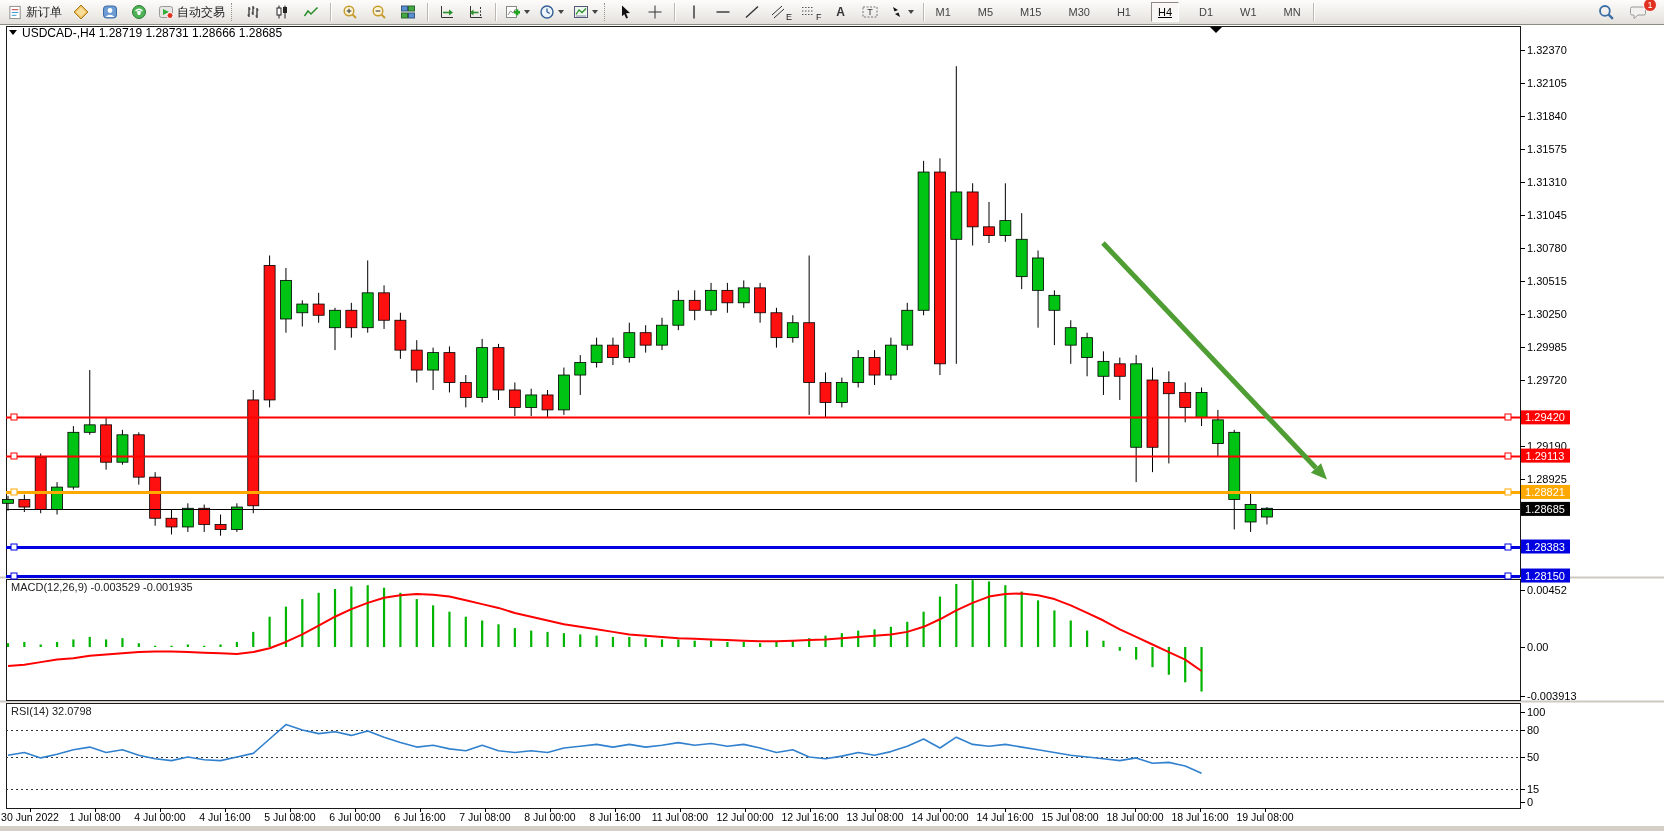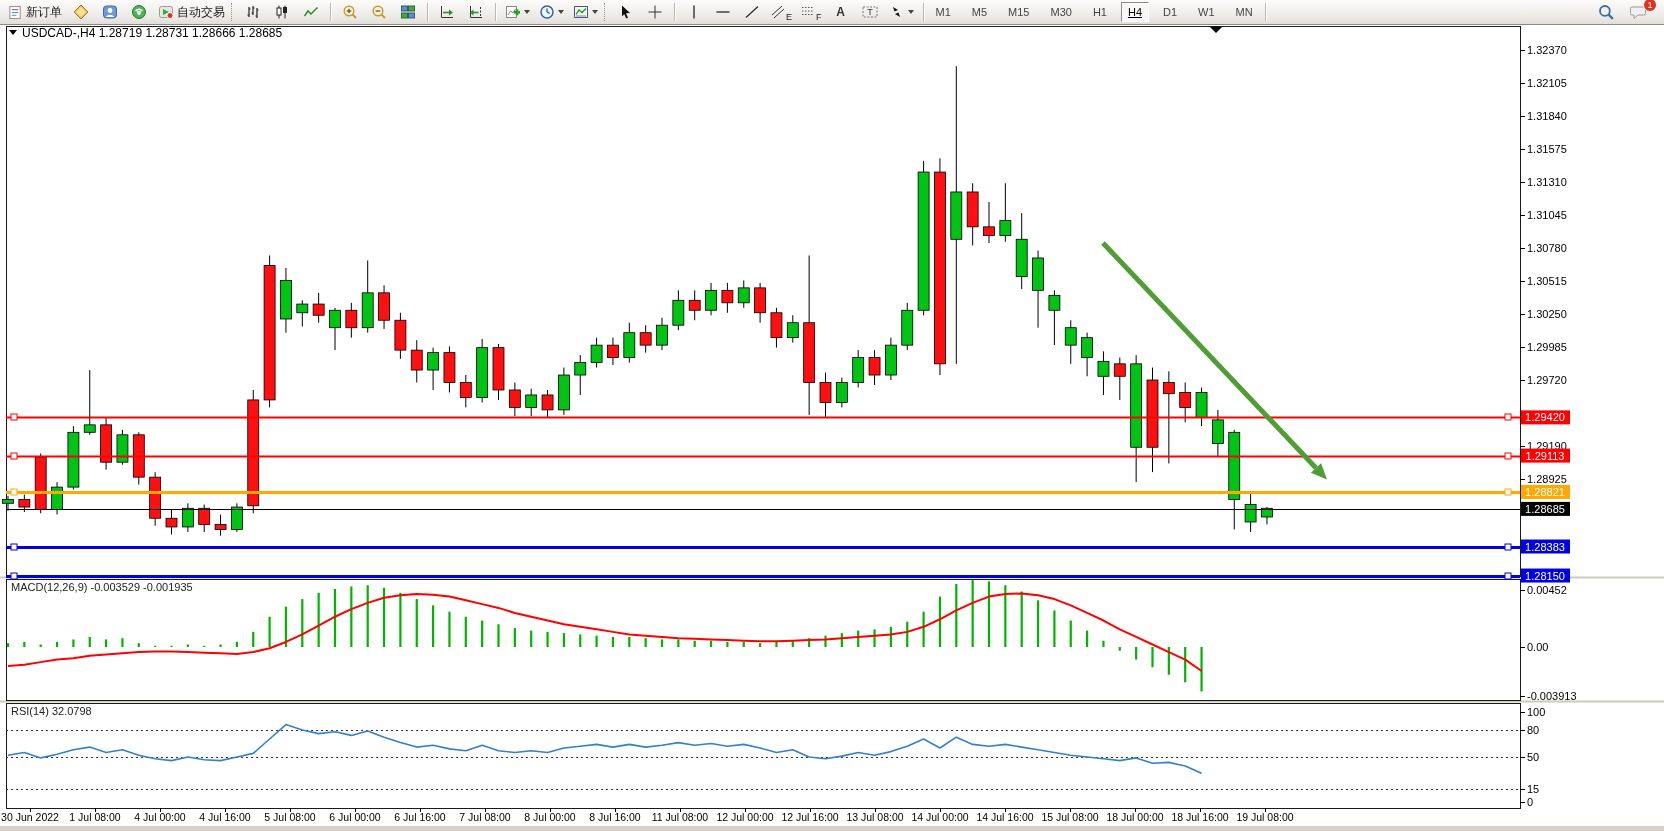--- a/index.html
+++ b/index.html
@@ -233,21 +233,21 @@
   </div>
   <div class="tb-btn">
     <svg width="16" height="16" viewBox="0 0 16 16">
       <polygon points="4,3 9,6 5.5,7.5" fill="#111"></polygon>
       <polygon points="11,13 6,10 9.5,8.5" fill="#111"></polygon>
     </svg>
     <div class="caret"></div>
   </div>
 
   <div class="tb-sep"></div>
-  <div id="tf-group" style="display:flex;align-items:center;gap:7px;">
+  <div id="tf-group" style="display:flex;align-items:center;gap:13px;">
       <div class="tf">M1</div>
       <div class="tf">M5</div>
       <div class="tf">M15</div>
       <div class="tf">M30</div>
       <div class="tf">H1</div>
       <div class="tf active">H4</div>
       <div class="tf">D1</div>
       <div class="tf">W1</div>
       <div class="tf">MN</div>
     </div>

